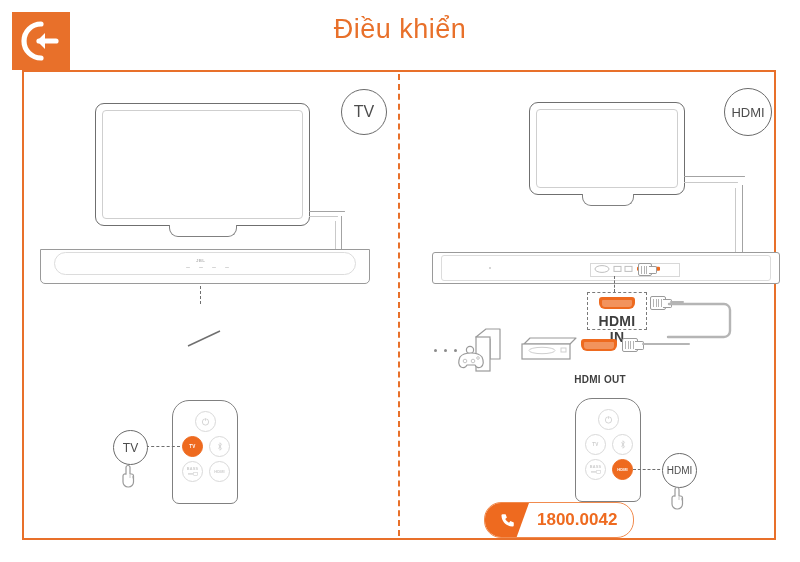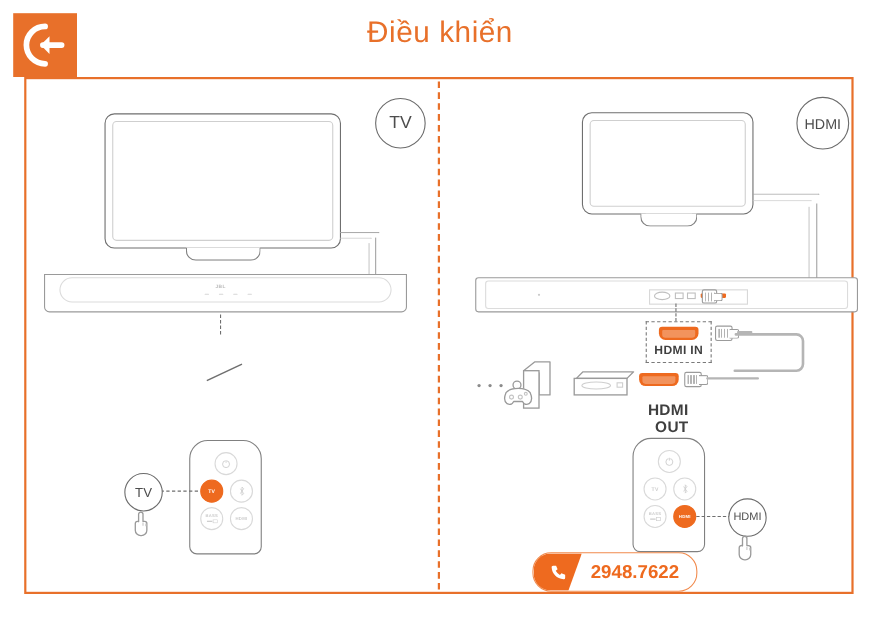--- a/index.html
+++ b/index.html
@@ -267,33 +267,33 @@
 
   <div class="plug" style="left:638px;top:263px;">
     <div class="head" style="width:12px;height:11px;"></div>
     <div class="body" style="left:11px;top:2.5px;width:7px;height:6px;"></div>
   </div>
 
   <div class="vdash" style="left:614px;top:276px;height:16px;"></div>
 
   <div class="dashbox" style="left:587px;top:292px;width:60px;height:38px;flex-direction:column;gap:2px;"></div>
   <div class="hdmi-port" style="left:599px;top:297px;width:36px;height:12px;"></div>
-  <div class="lbl" style="left:592px;top:313px;width:50px;text-align:center;font-size:11px;">HDMI IN</div>
+  <div class="lbl" style="left:592px;top:313px;width:50px;text-align:center;font-size:14px;">HDMI IN</div>
 
   <div class="plug" style="left:650px;top:296px;">
     <div class="head"></div>
     <div class="body"></div>
     <div class="wire" style="width:14px;"></div>
   </div>
   <svg style="position:absolute;left:666px;top:299px;width:84px;height:48px;" aria-hidden="true">
     <path d="M3 5 H58 a6 6 0 0 1 6 6 V32 a6 6 0 0 1 -6 6 H2" fill="none" stroke="#b5b5b5" stroke-width="2.4" stroke-linecap="round"></path>
   </svg>
 
   <div class="hdmi-port" style="left:581px;top:339px;width:36px;height:12px;"></div>
-  <div class="lbl" style="left:574px;top:364px;width:52px;text-align:right;font-size:14px;">HDMI OUT</div>
+  <div class="lbl" style="left:574px;top:374px;width:52px;text-align:right;font-size:10px;">HDMI OUT</div>
 
   <div class="plug" style="left:622px;top:338px;">
     <div class="head"></div>
     <div class="body"></div>
     <div class="wire" style="width:48px;"></div>
   </div>
 
   <svg style="position:absolute;left:518px;top:335px;width:62px;height:30px;" aria-hidden="true">
     <path d="M6 9 L12 3 H58 L52 9 Z" fill="#fff" stroke="#9a9a9a" stroke-width="1.2" stroke-linejoin="round"></path>
     <rect x="4" y="9" width="48" height="15" fill="#fff" stroke="#9a9a9a" stroke-width="1.2"></rect>
@@ -358,17 +358,17 @@
       <path d="M10 12 v3 M12.6 13 v2.4" stroke="#c6c6c6" stroke-width="1"></path>
     </svg>
   </div>
 
   <div class="pill" style="left:484px;top:502px;width:148px;">
     <div class="ic">
       <svg width="17" height="17" viewBox="0 0 20 20" aria-hidden="true">
         <path d="M4.5 2.6 h3.2 l1.6 4 -2 1.6 a11 11 0 0 0 4.5 4.5 l1.6 -2 l4 1.6 v3.2 a1.6 1.6 0 0 1 -1.8 1.6 C8.4 16.6 3.4 11.6 2.9 4.4 a1.6 1.6 0 0 1 1.6 -1.8 Z" fill="#ffffff"></path>
       </svg>
     </div>
-    <div class="txt">2948.7622</div>
+    <div class="txt">1800.0042</div>
   </div>
 
 
 </div>
 
 </body></html>

